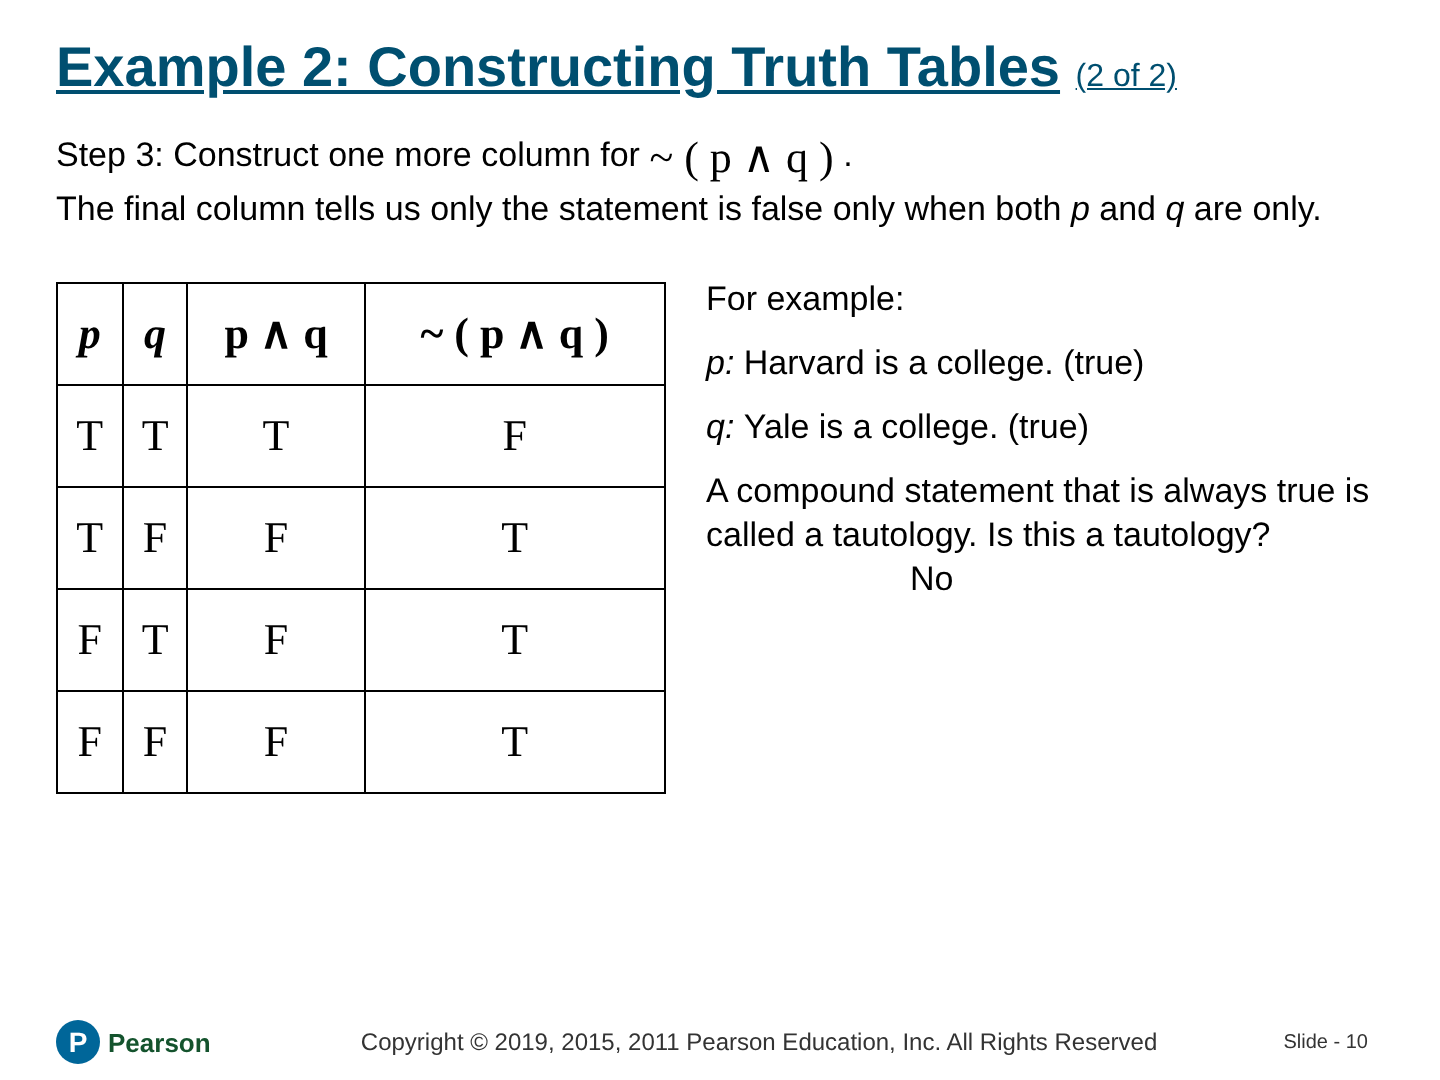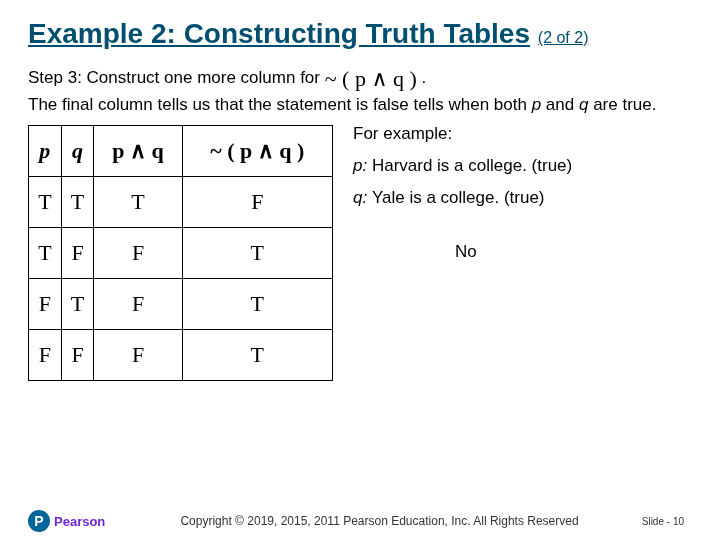--- a/index.html
+++ b/index.html
@@ -1,54 +1,54 @@
 <!DOCTYPE html>
 <html><head>
 <meta charset="utf-8">
 <style>
 body { margin:0; padding:0; font-family:Arial,Helvetica,sans-serif; background:#fff; width:720px; height:540px; overflow:hidden; position:relative; color:#000; }
 .slide { padding:18px 28px 0 28px; }
 .title { color:#004f70; font-size:28px; font-weight:bold; line-height:1.15; margin-bottom:14px; }
 .title .part { font-size:16px; font-weight:normal; color:#004f70; text-decoration:underline; }
 .title .under { text-decoration:underline; }
-.step { font-size:17px; line-height:1.35; margin-bottom:6px; }
+.step { font-size:17px; line-height:1.35; margin-bottom:22px; }
 .step .expr { font-family:'Times New Roman',serif; font-size:22px; vertical-align:-3px; }
 .ital { font-style:italic; }
 .columns { display:flex; gap:20px; margin-top:6px; }
 .left { flex:0 0 305px; }
 .right { flex:1; font-size:17px; line-height:1.3; }
 .right p { margin:0 0 10px 0; }
 .for-ex { font-size:17px; margin:0 0 10px 32px; }
 table.truth { border-collapse:collapse; width:100%; margin-top:2px; }
 table.truth th, table.truth td { border:1px solid #000; text-align:center; padding:12px 4px; font-family:'Times New Roman',serif; font-size:22px; }
 table.truth th { font-weight:bold; font-style:italic; }
 table.truth th.expr, table.truth td { font-style:normal; }
 .expr2 { font-family:'Times New Roman',serif; font-size:20px; }
 .tilde { font-family:'Times New Roman',serif; }
 .footer { position:absolute; bottom:8px; left:0; width:100%; display:flex; align-items:center; font-size:11px; color:#333; }
 .footer .logo { width:22px; height:22px; border-radius:50%; background:#006699; color:#fff; font-weight:bold; font-size:14px; display:flex; align-items:center; justify-content:center; margin-left:28px; margin-right:4px; }
-.footer .brand { color:#6d28d9; font-weight:bold; font-size:13px; margin-right:12px; }
+.footer .brand { color:#14532d; font-weight:bold; font-size:13px; margin-right:12px; }
 .footer .copy { flex:1; text-align:center; font-size:12px; }
 .footer .slidenum { margin-right:36px; font-size:10px; color:#333; }
 .no-answer { display:inline-block; margin-left:102px; }
 </style>
 </head>
 <body>
 
 <div class="slide">
   <div class="title">
     <span class="under">Example 2: Constructing Truth Tables</span>
     <span class="part">(2 of 2)</span>
   </div>
 
   <div class="step">
     <span>Step 3: Construct one more column for </span>
     <span class="expr tilde">~ ( p ∧ q )</span>
     <span>.</span><br>
-    <span>The final column tells us that the statement is false tells when both </span><span class="ital">p</span><span> and </span><span class="ital">q</span><span> are true.</span>
+    <span>The final column tells us only the statement is false only when both </span><span class="ital">p</span><span> and </span><span class="ital">q</span><span> are only.</span>
   </div>
 
   <div class="columns">
     <div class="left">
       <table class="truth">
         <thead>
           <tr>
             <th>p</th>
             <th>q</th>
             <th class="expr">p ∧ q</th>
@@ -82,21 +82,21 @@
           </tr>
         </tbody>
       </table>
     </div>
 
     <div class="right">
       <p class="for-ex">For example:</p>
       <p><span class="ital">p: </span><span>Harvard is a college. (true)</span></p>
       <p><span class="ital">q: </span><span>Yale is a college. (true)</span></p>
       <p>
-        <br>
+        <span>A compound statement that is always true is called a tautology. Is this a tautology?</span><br>
         <span class="no-answer">No</span>
       </p>
     </div>
   </div>
 </div>
 
 <div class="footer">
   <div class="logo">P</div>
   <div class="brand">Pearson</div>
   <div class="copy">Copyright © 2019, 2015, 2011 Pearson Education, Inc. All Rights Reserved</div>

